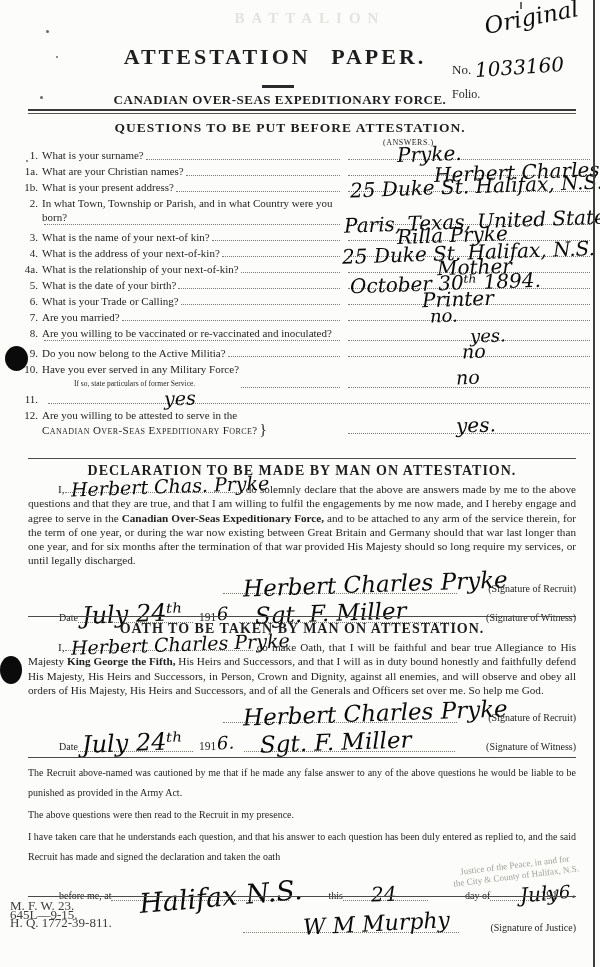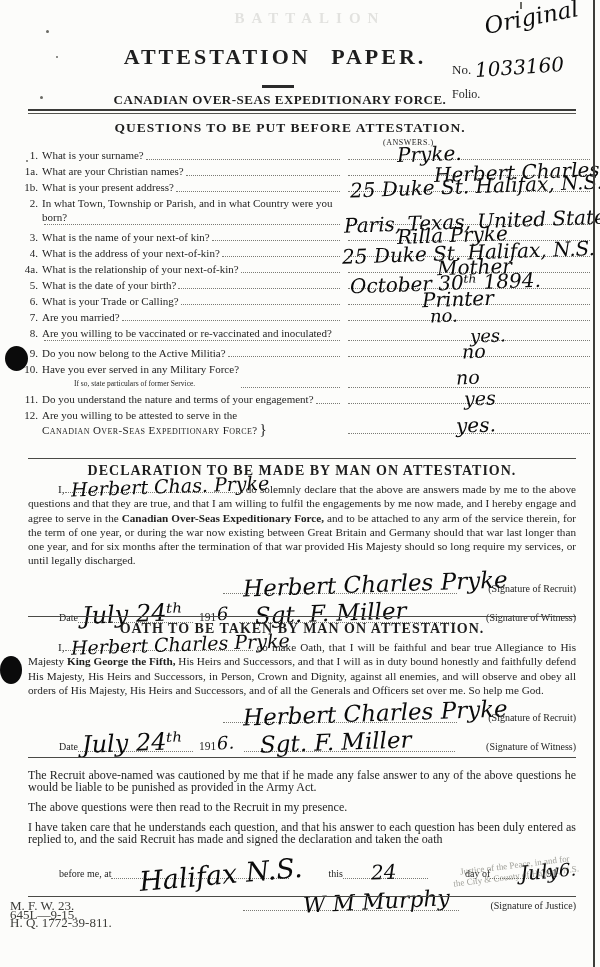--- a/index.html
+++ b/index.html
@@ -56,21 +56,21 @@
       height:10px;vertical-align:baseline;}
   .name-fill .hw{position:absolute;bottom:-4px;left:6px;font-size:19px;}
   .sig-row{display:flex;align-items:flex-end;margin-top:6px;height:20px;}
   .sig-fill{position:relative;flex:1;border-bottom:1px dotted #7a7a74;height:12px;}
   .sig-fill .hw{position:absolute;bottom:-3px;font-size:23px;}
   .date-row{display:flex;align-items:flex-end;margin-top:9px;height:20px;font-size:11.5px;}
   .date-fill{position:relative;border-bottom:1px dotted #7a7a74;height:12px;}
   .yr{margin:0 1px 0 6px;}
   .yr-hw{font-size:18px;transform:rotate(-3deg);}
   
-  .m-para{font-size:12px;line-height:12px;text-align:justify;margin-top:8px;}
+  .m-para{font-size:10px;line-height:20px;text-align:justify;margin-top:2px;}
   .before-row{display:flex;align-items:flex-end;margin-top:16px;height:18px;font-size:11.5px;}
   .before-row .date-fill .hw{position:absolute;bottom:-4px;}
   .place-hw{font-size:27px;transform:rotate(-5deg);left:28px;bottom:-10px !important;}
   .day-hw{font-size:20px;left:28px;}
   .month-hw{font-size:20px;transform:rotate(-4deg);left:30px;}
   .justice-row{display:flex;align-items:flex-end;margin-top:14px;height:18px;}
   .justice-row .sig-fill .hw{font-size:22px;transform:rotate(-3deg);left:60px;}
   .stamp-br{position:absolute;top:860px;left:428px;width:175px;transform:rotate(-7deg);
       color:rgba(70,70,58,0.5);font-size:9px;line-height:11px;text-align:center;}
   
@@ -227,24 +227,20 @@
         <span><span>Have you ever served in any Military Force?</span><br>
         <span class="q-note">If so, state particulars of former Service.</span></span>
         <span class="leader"></span>
       </span>
       <span class="q-ans">
           <span class="ans hw">no</span>
         </span>
     </div>
     <div class="q-row r14">
       <span class="q-num">11.</span>
-      <span class="q-text">
-          <span>Do you understand the nature and terms of your engagement?</span>
-          <span class="leader"></span>
-        </span>
       <span class="q-ans">
           <span class="ans hw">yes</span>
         </span>
     </div>
     <div class="q-row r15">
       <span class="q-num">12.</span>
       <span class="q-text">
         <span><span>Are you willing to be attested to serve in the</span><br>
         <span class="smallcaps">Canadian Over-Seas Expeditionary Force?</span><span class="brace">}</span></span>
       </span>

